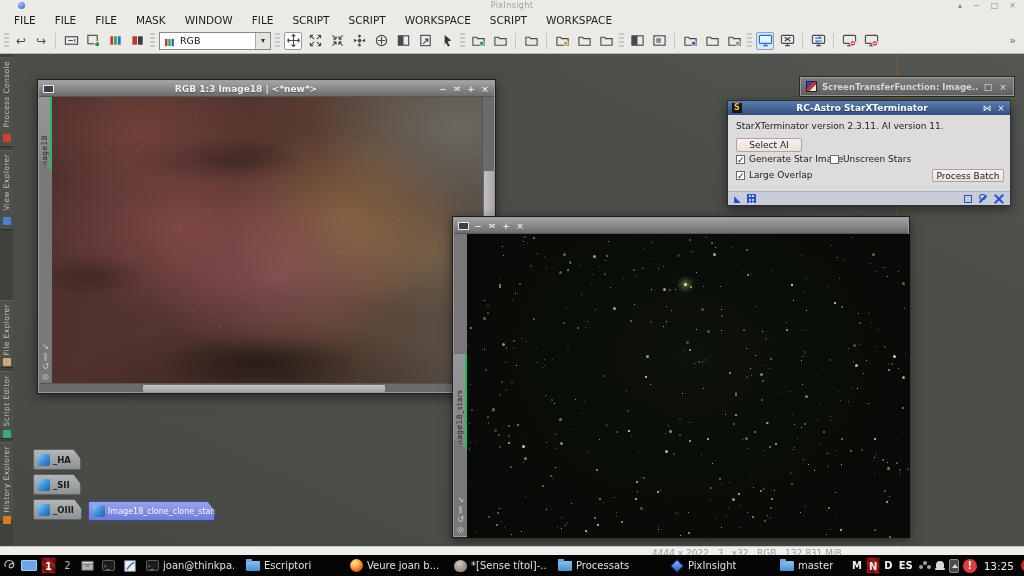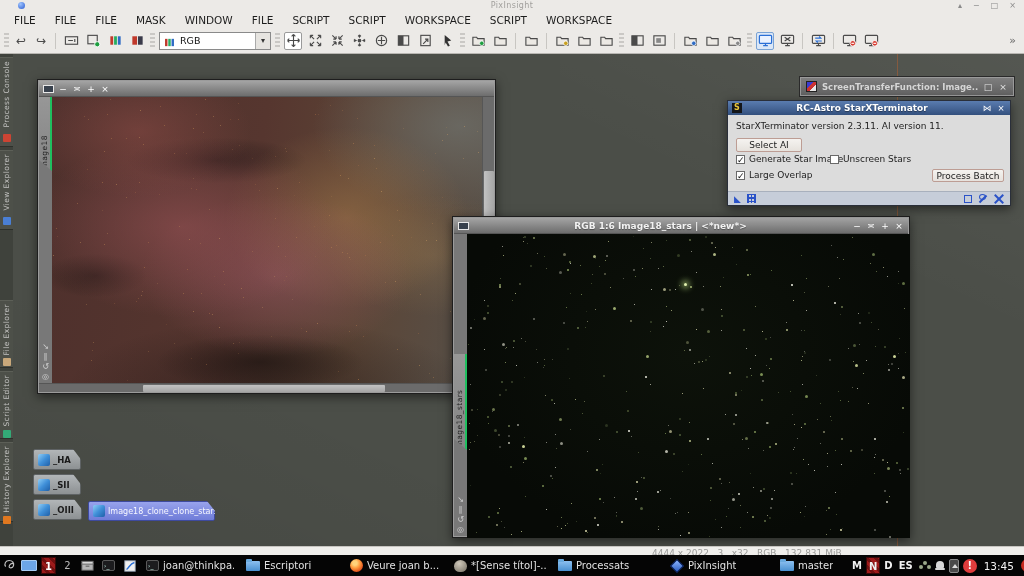--- a/index.html
+++ b/index.html
@@ -400,20 +400,21 @@
     </div>
   </div>
 
 <div class="abs ws-shape" style="left:560px;top:54px;width:464px;height:300px;background:linear-gradient(205deg,rgba(255,255,255,.05),transparent 55%)"></div>
 <div class="abs ws-shape" style="left:13px;top:300px;width:500px;height:252px;background:linear-gradient(25deg,rgba(0,0,0,.07),transparent 60%)"></div>
 <div class="abs" id="guide-line"></div>
 
 <div class="abs win" id="win1">
   <div class="win-tb">
     <span class="win-ico"></span>
+    <span class="win-title">RGB 1:3 Image18 | &lt;*new*&gt;</span>
     <span class="win-btn">−</span>
     <span class="win-btn">≍</span>
     <span class="win-btn">+</span>
     <span class="win-btn">×</span>
   </div>
   <div class="win-strip" style="bottom:10px">
     <div class="view-tab" style="height:74px">
       <span class="vlabel">Image18</span>
     </div>
     <div class="strip-tools">
@@ -599,21 +600,20 @@
     <div class="vthumb" style="top:74px;height:110px"></div>
   </div>
   <div class="hscroll">
     <div class="hthumb" style="left:104px;width:242px"></div>
   </div>
 </div>
 
 <div class="abs win" id="win2">
   <div class="win-tb">
     <span class="win-ico"></span>
-    <span class="win-title">RGB 1:6 Image18_stars | &lt;*new*&gt;</span>
     <span class="win-btn">−</span>
     <span class="win-btn">≍</span>
     <span class="win-btn">+</span>
     <span class="win-btn">×</span>
   </div>
   <div class="win-strip" style="bottom:1px">
     <div class="view-tab" style="top:120px;height:96px">
       <span class="vlabel">Image18_stars</span>
     </div>
     <div class="strip-tools">
@@ -1191,15 +1191,15 @@
   <span id="tray-letters" style="display:flex;align-items:center;gap:2px">
       <span class="tray-letter">M</span>
       <span class="tray-letter tray-red">N</span>
       <span class="tray-letter">D</span>
       <span class="tray-letter">ES</span>
     </span>
   <span class="club"></span>
   <span class="bell"></span>
   <span class="batt"></span>
   <span class="alert-circ">!</span>
-  <span id="tray-clock">13:45</span>
+  <span id="tray-clock">13:25</span>
   <span class="pwr"></span>
 </div>
 
 </body></html>

